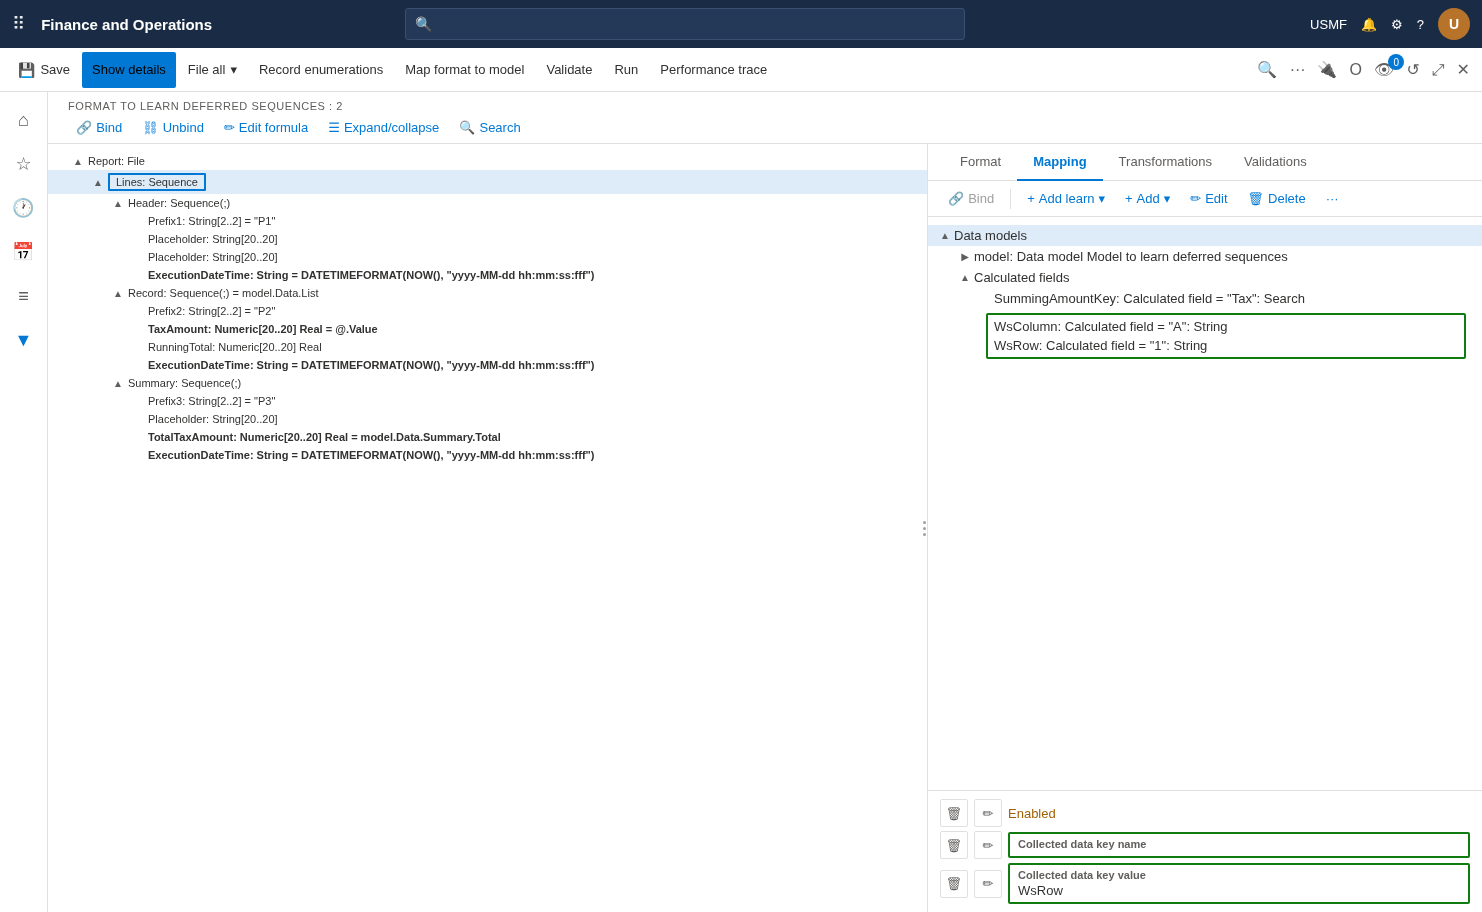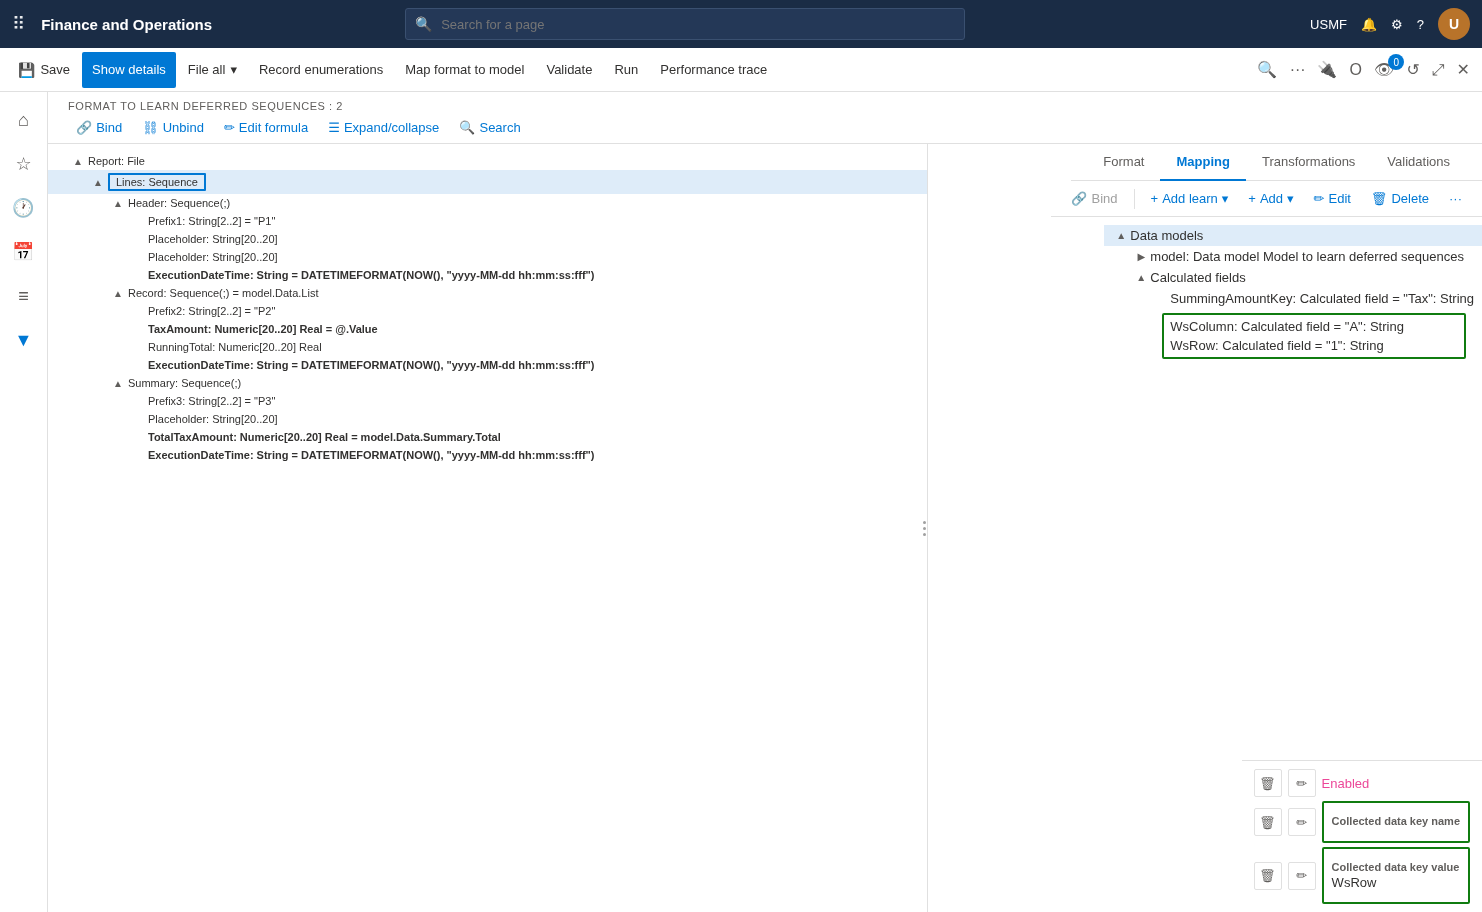--- a/index.html
+++ b/index.html
@@ -74,21 +74,21 @@
       color: #323130;
       cursor: pointer;
       display: flex;
       align-items: center;
       gap: 5px;
       border-radius: 2px;
       white-space: nowrap;
     }
     .cmd-btn.active {
       background: #0078d4;
-      color: #ffffff;
+      color: #000000;
     }
     .cmd-btn .icon { font-size: 14px; }
     .cmd-right { margin-left: auto; display: flex; align-items: center; gap: 4px; }
     .cmd-right-icon { font-size: 16px; color: #605e5c; cursor: pointer; padding: 4px; }
 
     
     .page-layout {
       display: flex;
       height: calc(912px - 48px - 44px);
     }
@@ -220,21 +220,20 @@
       cursor: col-resize;
     }
     .drag-dot { width: 3px; height: 3px; border-radius: 50%; background: #a0a0a0; }
 
     
     .right-panel {
       flex: 1;
       display: flex;
       flex-direction: column;
       overflow: hidden;
-      align-items: flex-end;
     }
 
     
     .right-tabs {
       display: flex;
       align-items: center;
       border-bottom: 1px solid #e0e0e0;
       padding: 0 16px;
       gap: 0;
     }
@@ -330,28 +329,28 @@
       border-radius: 2px;
       display: flex;
       align-items: center;
       justify-content: center;
       cursor: pointer;
       font-size: 13px;
       color: #605e5c;
     }
     .bottom-value {
       font-size: 13px;
-      color: #ec4899;
+      color: #a16207;
       font-weight: 400;
     }
 
     .bottom-bordered {
       border: 2px solid #107c10;
       border-radius: 2px;
-      padding: 12px 8px;
+      padding: 4px 8px;
       flex: 1;
     }
     .bottom-bordered-label {
       font-size: 11px;
       color: #605e5c;
       font-weight: 600;
       margin-bottom: 2px;
     }
     .bottom-bordered-value {
       font-size: 13px;
@@ -359,21 +358,20 @@
     }
   </style>
 </head>
 <body>
 
 <div class="topbar">
   <span class="topbar-grid-icon">⠿</span>
   <span class="topbar-title">Finance and Operations</span>
   <div class="topbar-search">
     <span class="topbar-search-icon">🔍</span>
-    <input type="text" placeholder="Search for a page" style="">
   </div>
   <div class="topbar-right">
     <span style="color:#fff;font-size:13px;">USMF</span>
     <span class="topbar-icon">🔔</span>
     <span class="topbar-icon">⚙</span>
     <span class="topbar-icon">?</span>
     <div class="avatar">U</div>
   </div>
 </div>
 
@@ -582,21 +580,21 @@
               <div class="data-tree-item" style="padding-left: 28px;">
                 <span class="data-tree-toggle">▶</span>
                 <span>model: Data model Model to learn deferred sequences</span>
               </div>
               <div class="data-tree-item" style="padding-left: 28px;">
                 <span class="data-tree-toggle">▲</span>
                 <span>Calculated fields</span>
               </div>
               <div class="data-tree-item" style="padding-left: 48px;">
                 <span style="width: 18px; display: inline-block;"></span>
-                <span>SummingAmountKey: Calculated field = "Tax": String</span>
+                <span>SummingAmountKey: Calculated field = "Tax": Search</span>
               </div>
             </div>
 
           <div style="margin: 4px 8px 0 50px;">
             <div class="highlight-box">
               <div class="data-tree-item" style="padding:2px 0;">
                 <span>WsColumn: Calculated field = "A": String</span>
               </div>
               <div class="data-tree-item" style="padding:2px 0;">
                 <span>WsRow: Calculated field = "1": String</span>

